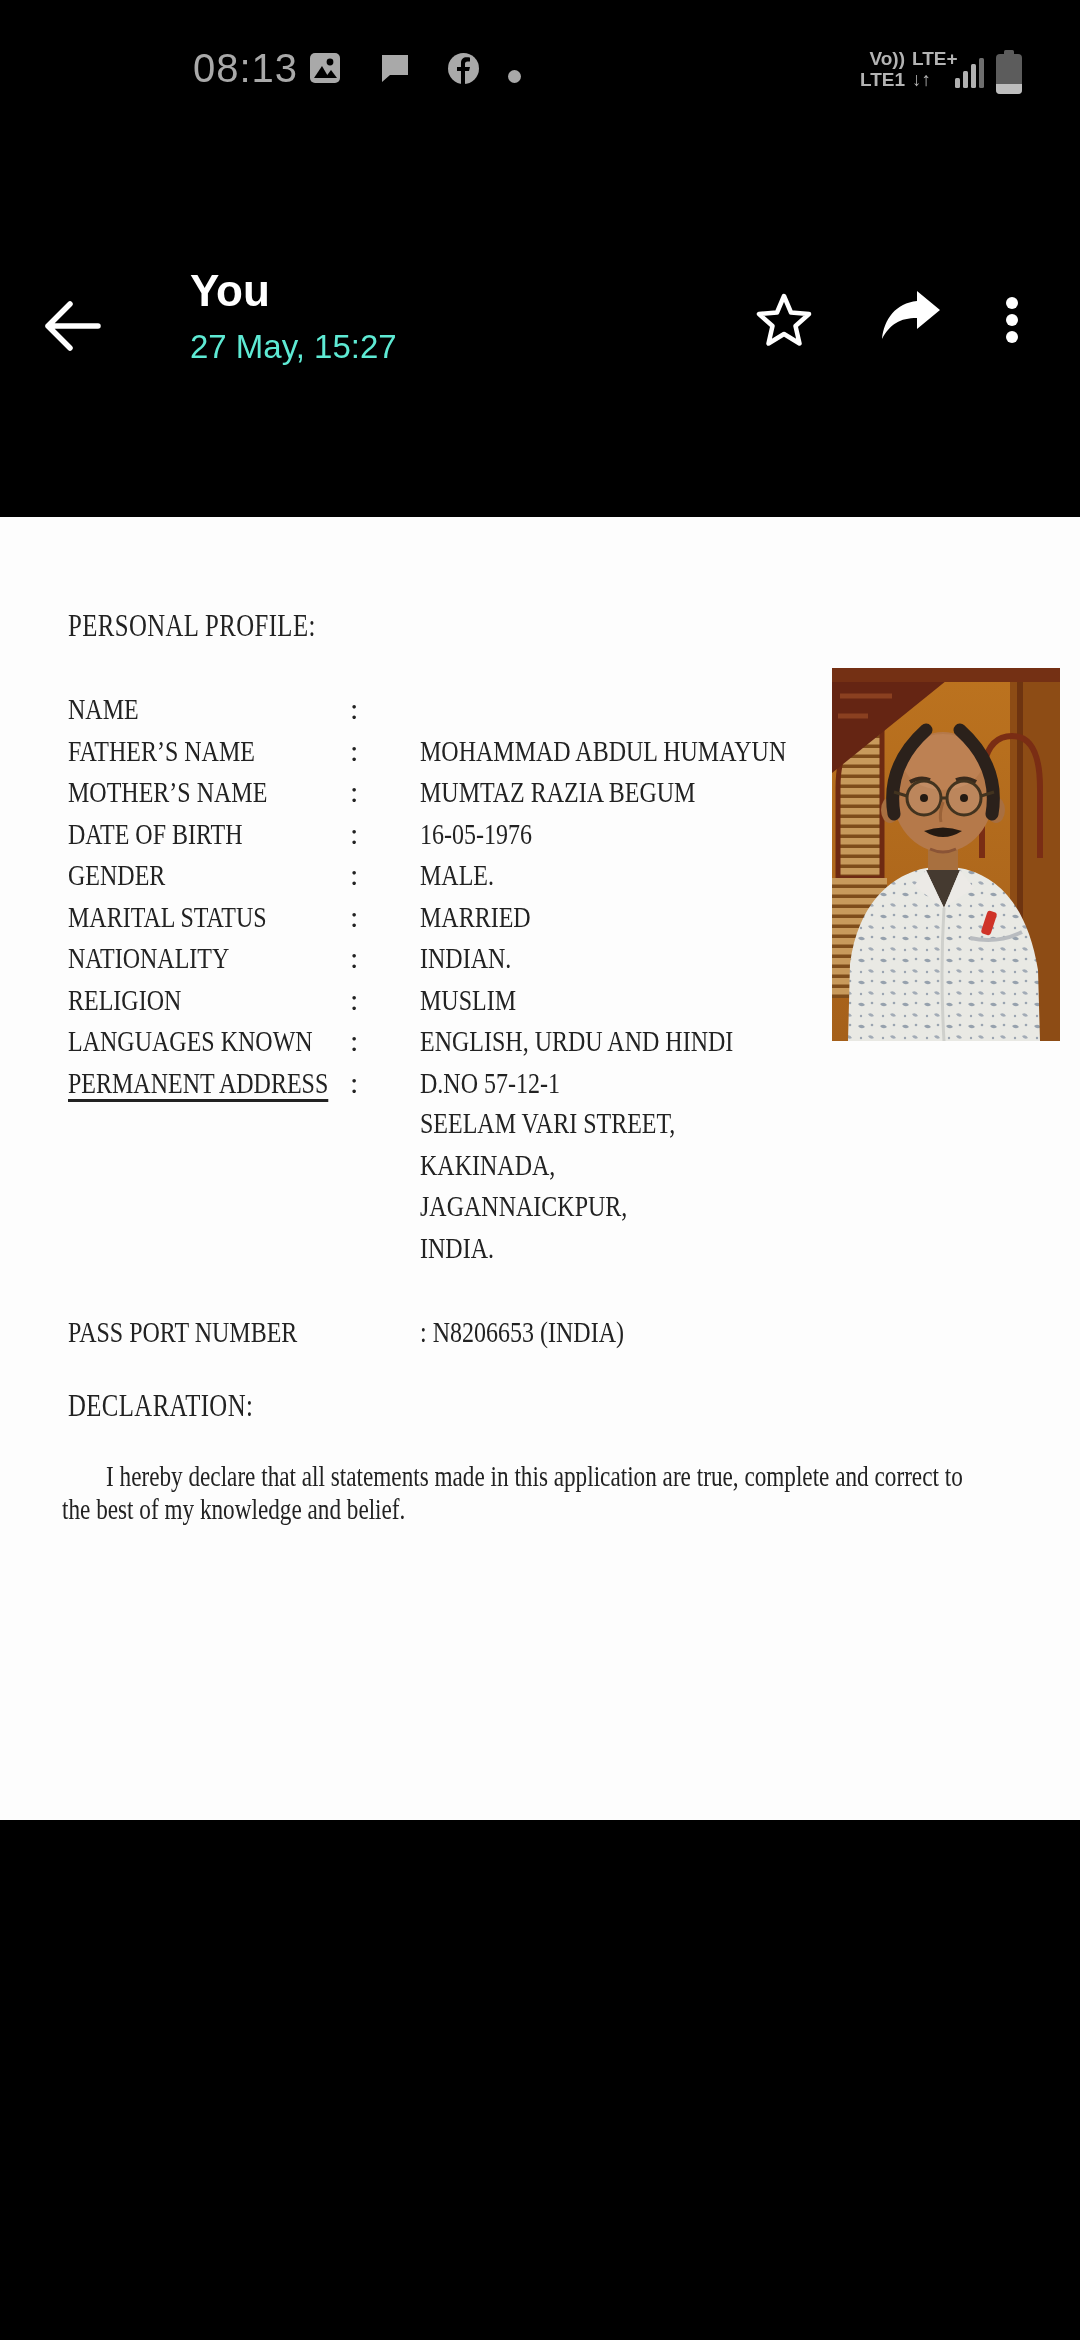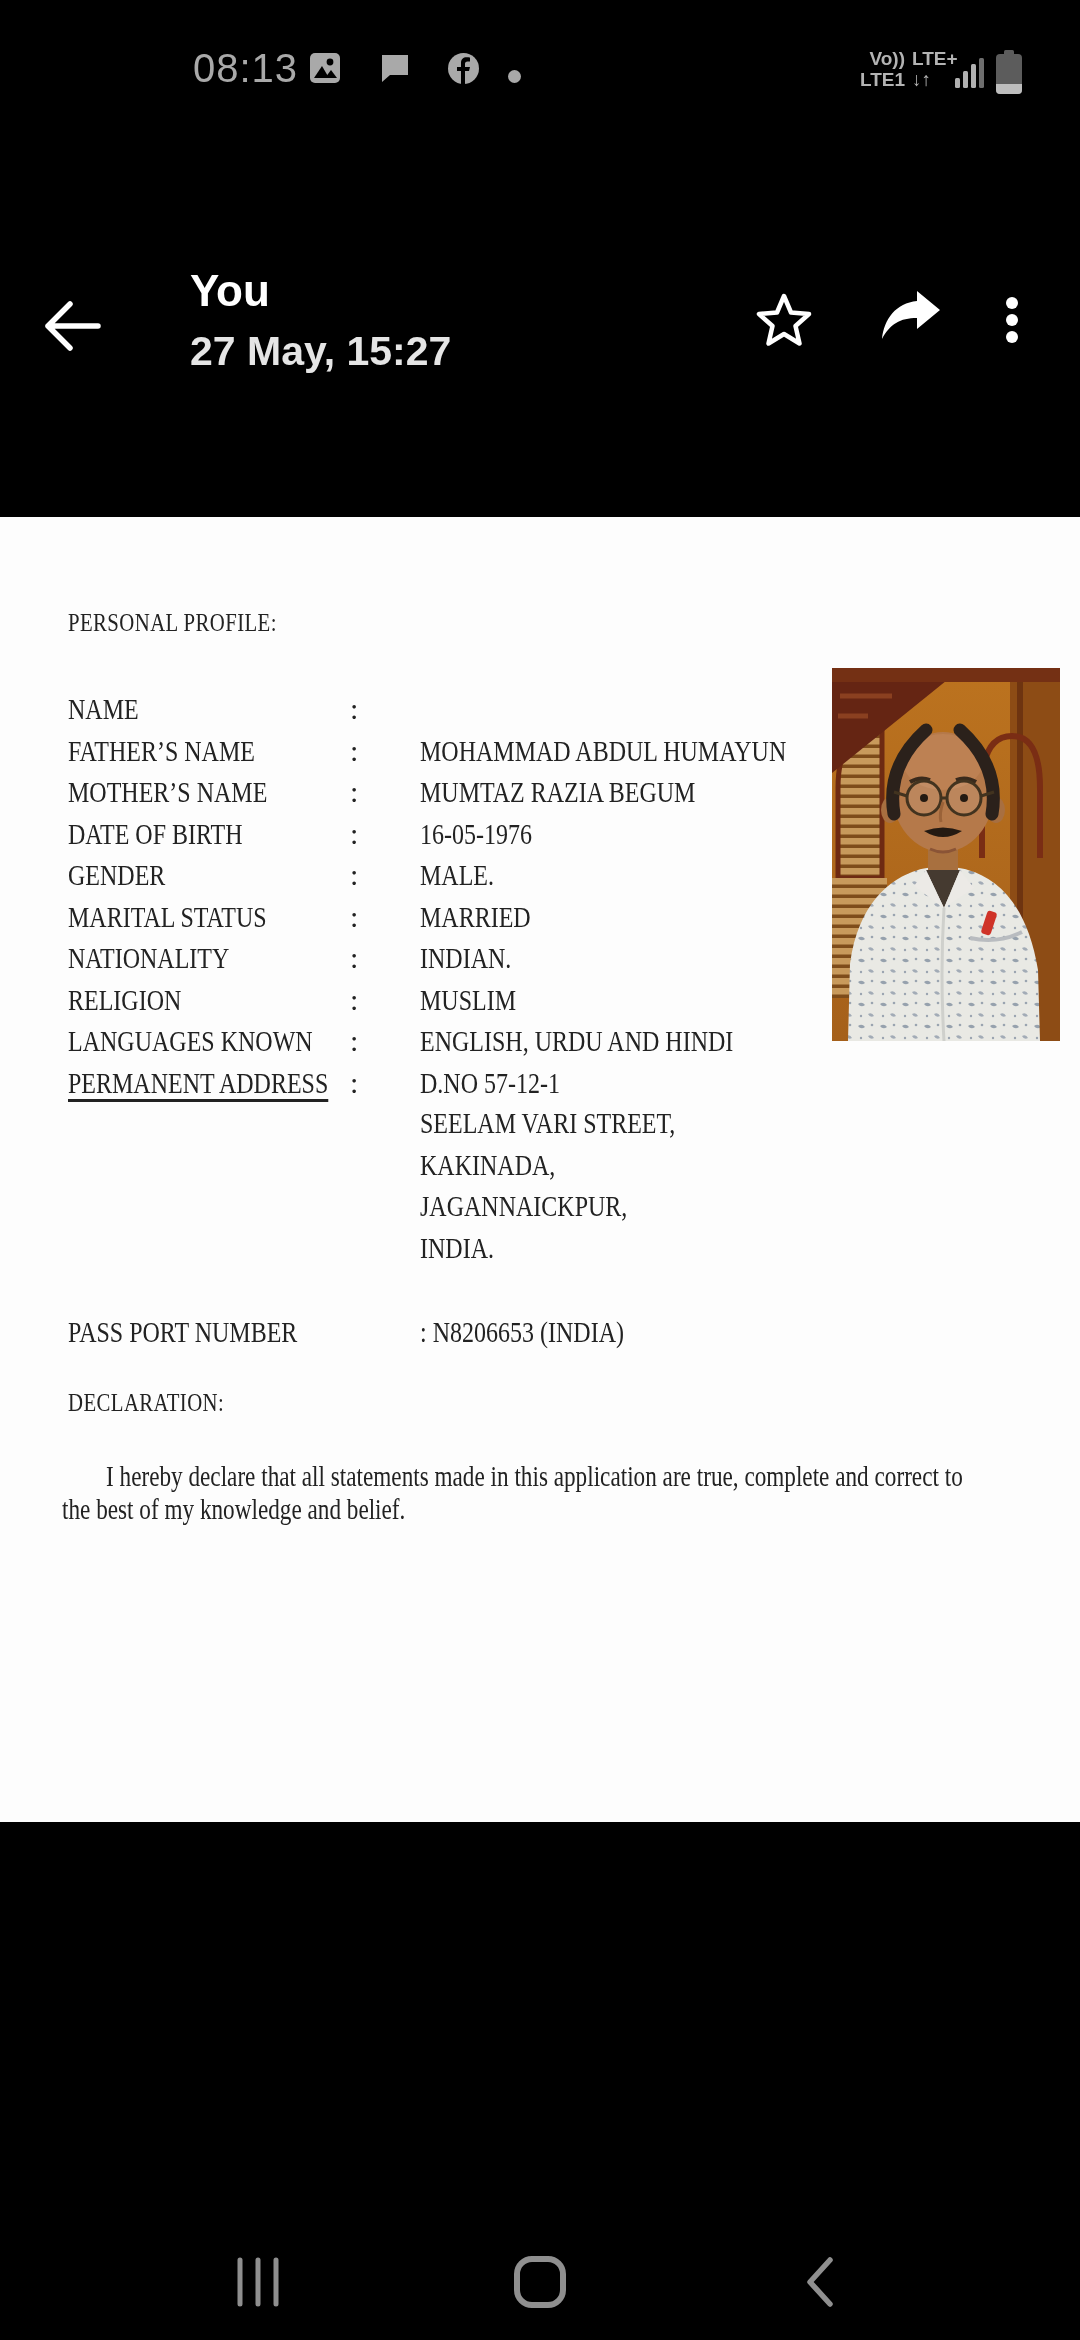--- a/index.html
+++ b/index.html
@@ -1,42 +1,42 @@
 <!DOCTYPE html>
 <html><head>
 <meta charset="utf-8">
 <style>
   html,body{margin:0;padding:0;background:#000;}
-  #screen{position:relative;width:1080px;height:2340px;background:#000;overflow:hidden;
+  #screen{position:relative;width:1080px;height:1820px;background:#000;overflow:hidden;
           font-family:"Liberation Sans",sans-serif;}
 
   
   .status-bar{position:absolute;top:40px;left:0;width:1080px;height:56px;}
   .sb-time{position:absolute;left:193px;top:6px;font-size:40px;color:#a9a9a9;letter-spacing:1px;}
   .sb-ic{position:absolute;top:13px;}
   .sb-gallery{left:310px;} .sb-chat{left:380px;} .sb-fb{left:448px;}
   .sb-dot{position:absolute;left:508px;top:30px;width:13px;height:13px;border-radius:50%;background:#a9a9a9;}
   .sb-net{position:absolute;top:8px;color:#b3b3b3;font-size:19px;font-weight:bold;line-height:21px;text-align:right;}
   .net-a{left:855px;width:50px;} .net-b{left:912px;width:42px;text-align:left;}
   .sb-signal{position:absolute;left:955px;top:18px;}
   .sb-batt{position:absolute;left:995px;top:10px;}
 
   
   .hdr{position:absolute;top:136px;left:0;width:1080px;height:140px;padding-left:13px;}
   .hdr-back{position:absolute;left:40px;top:158px;width:64px;height:64px;}
   .hdr-title{position:absolute;left:190px;top:130px;font-size:44px;font-weight:bold;color:#fff;}
-  .hdr-sub{position:absolute;left:190px;top:192px;font-size:41px;color:#e5e5e5;font-weight:bold;}
+  .hdr-sub{position:absolute;left:190px;top:192px;font-size:33px;color:#5eead4;}
   .hdr-ic{position:absolute;top:155px;width:58px;height:58px;}
   .ic-star{left:755px;} .ic-share{left:880px;} .ic-menu{left:1000px;}
 
   
   .doc{position:absolute;top:517px;left:0;width:1080px;height:1305px;background:#fdfdfd;
        font-family:"Liberation Serif",serif;color:#222;}
   .dtx{display:inline-block;transform:scaleX(0.8);transform-origin:0 0;white-space:nowrap;}
-  .doc-h{position:absolute;left:68px;font-size:26px;letter-spacing:.5px;
+  .doc-h{position:absolute;left:68px;font-size:31px;letter-spacing:.5px;
          text-decoration:underline;text-decoration-thickness:2.5px;text-underline-offset:6px;}
   .h-profile{top:608px;} .h-decl{top:1388px;}
   .rows{position:absolute;left:68px;top:692px;width:990px;}
   .frow{position:relative;height:41.5px;font-size:30px;}
   .flabel{position:absolute;left:0;top:0;}
   .fcolon{position:absolute;left:282px;top:0;}
   .fvalue{position:absolute;left:352px;top:0;}
   .bold{font-weight:bold;}
   .u{text-decoration:underline;text-decoration-thickness:2.5px;text-underline-offset:6px;}
   .addr{position:absolute;left:420px;top:1106px;font-size:30px;}

